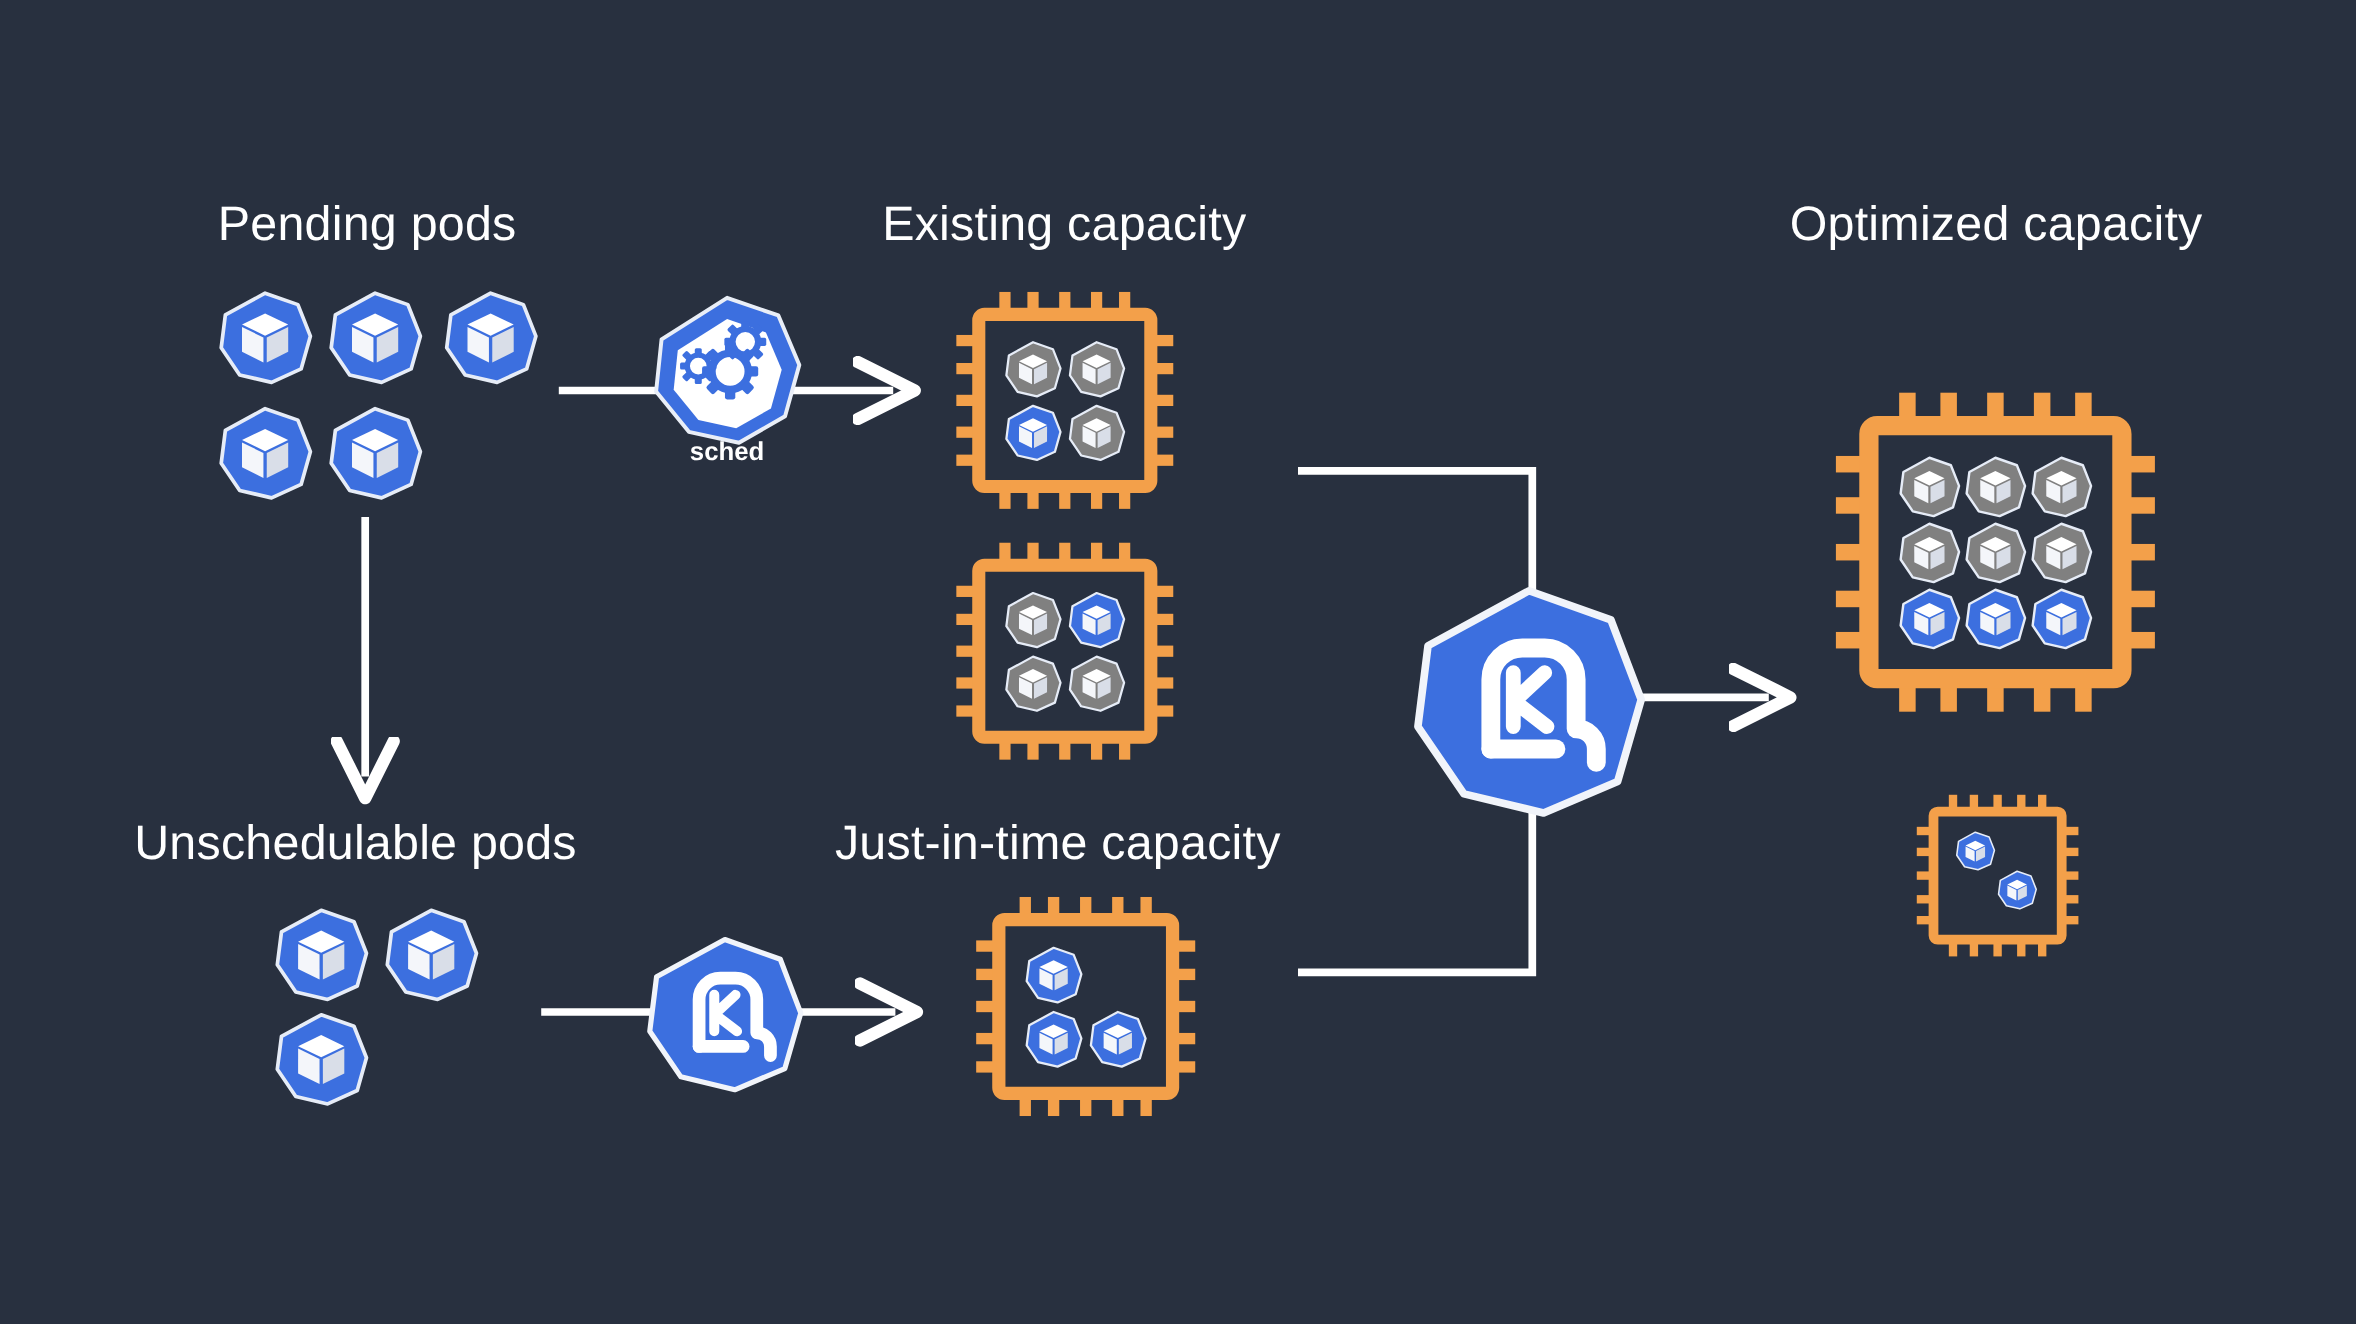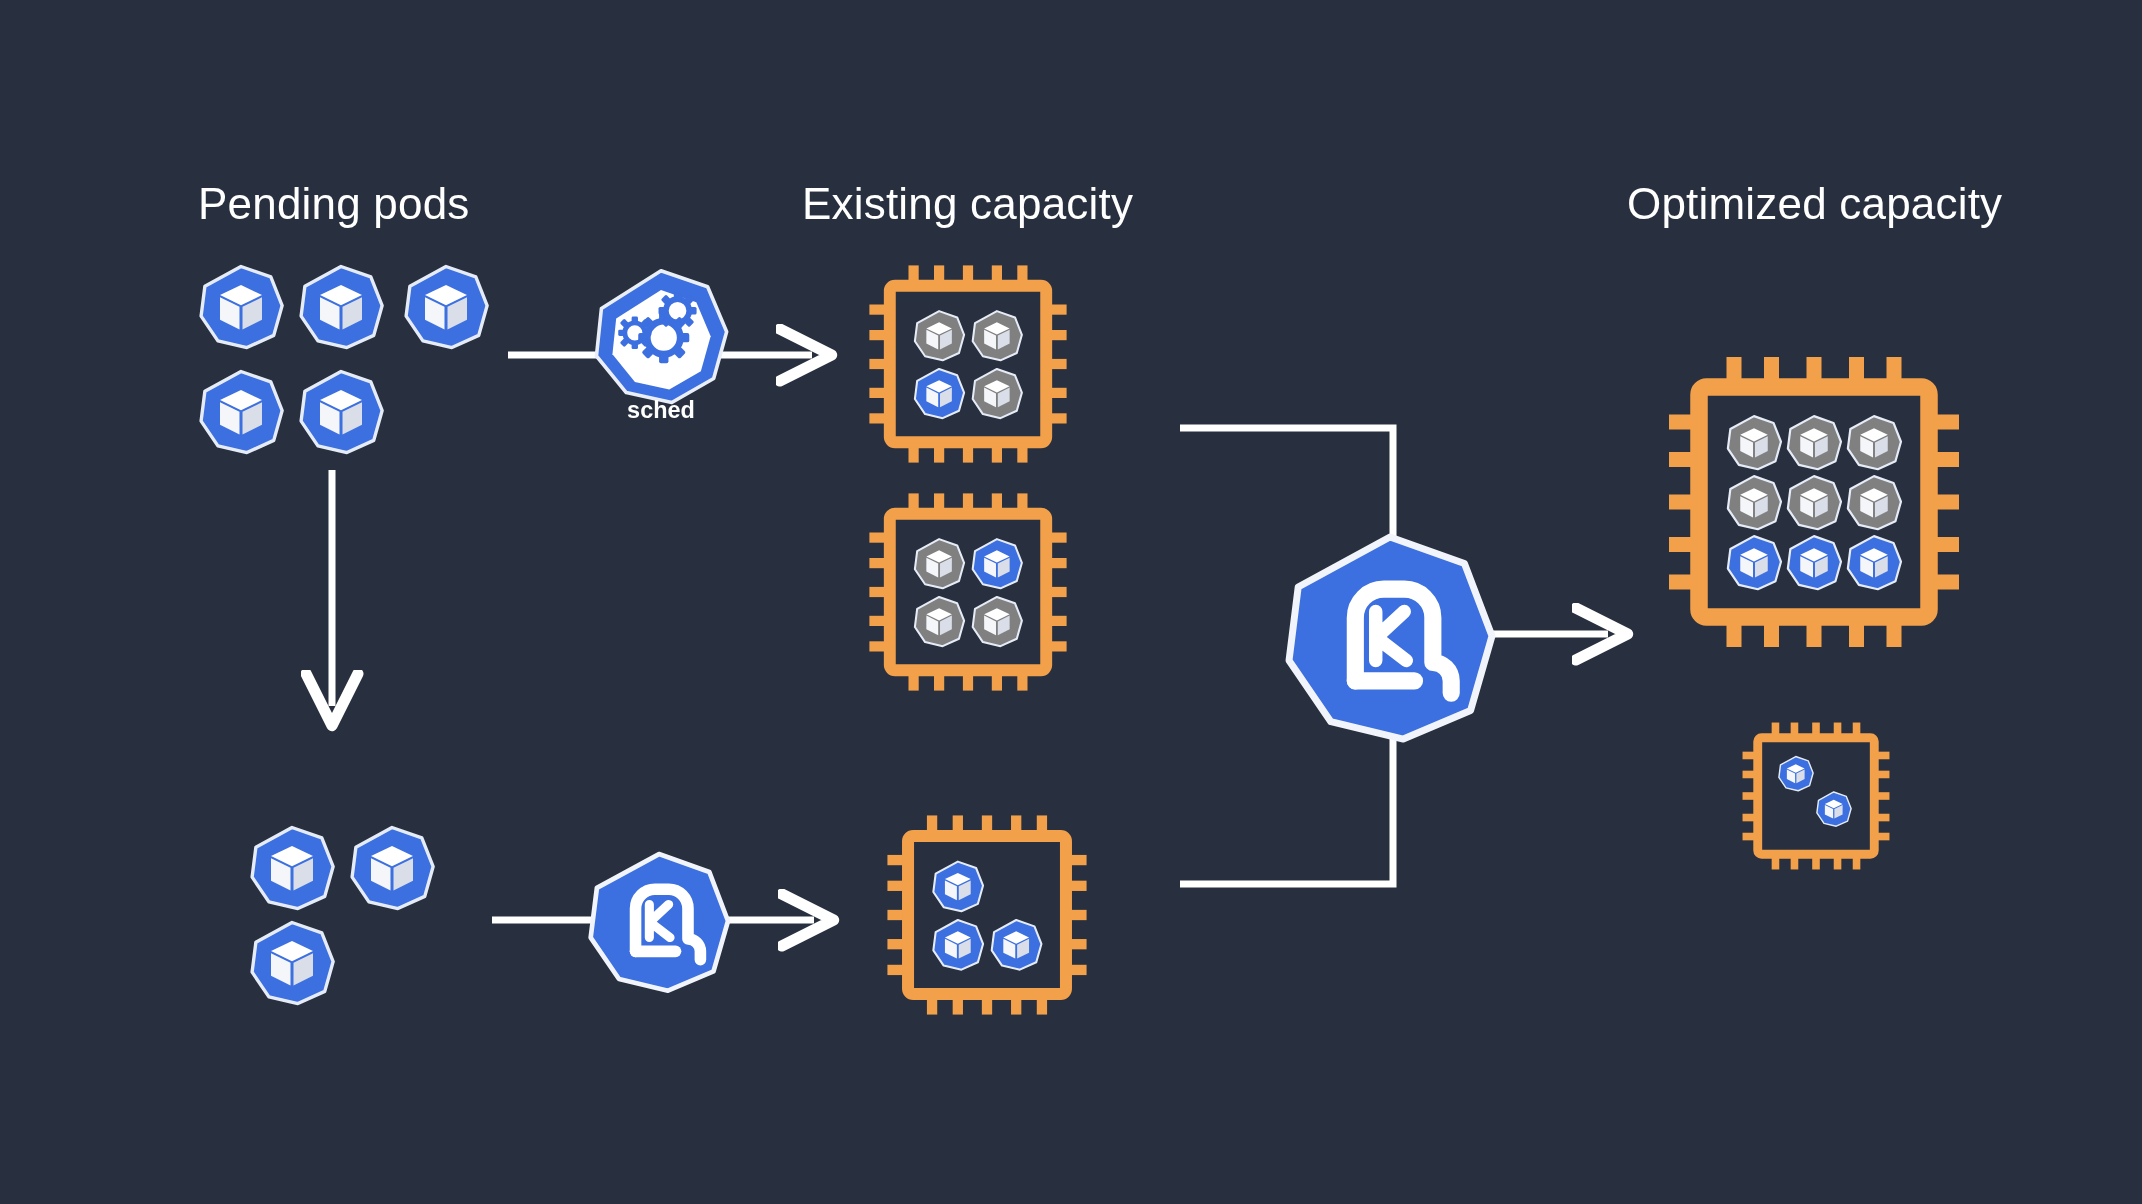--- a/index.html
+++ b/index.html
@@ -45,20 +45,22 @@
       <line x1="492" y1="920" x2="814" y2="920" marker-end="url(#arw)"></line>
       <line x1="1492" y1="634" x2="1608" y2="634" marker-end="url(#arw)"></line>
       <polyline points="1180,428 1393,428 1393,548"></polyline>
       <polyline points="1180,884 1393,884 1393,730"></polyline>
     </g>
   </svg>
 
   <div class="label" style="left:198px;top:182px;">Pending pods</div>
   <div class="label" style="left:1627px;top:182px;">Optimized capacity</div>
   <div class="label" style="left:802px;top:182px;">Existing capacity</div>
+  <div class="label" style="left:122px;top:745px;">Unschedulable pods</div>
+  <div class="label" style="left:759px;top:745px;">Just-in-time capacity</div>
 
   <div class="node" style="left:199px;top:264px;">
     <svg class="pod" width="84" height="84" viewBox="0 0 100 100">
         <use href="#pod-blue"></use>
       </svg>
     </div>
   <div class="node" style="left:299px;top:264px;">
     <svg class="pod" width="84" height="84" viewBox="0 0 100 100">
         <use href="#pod-blue"></use>
       </svg>

